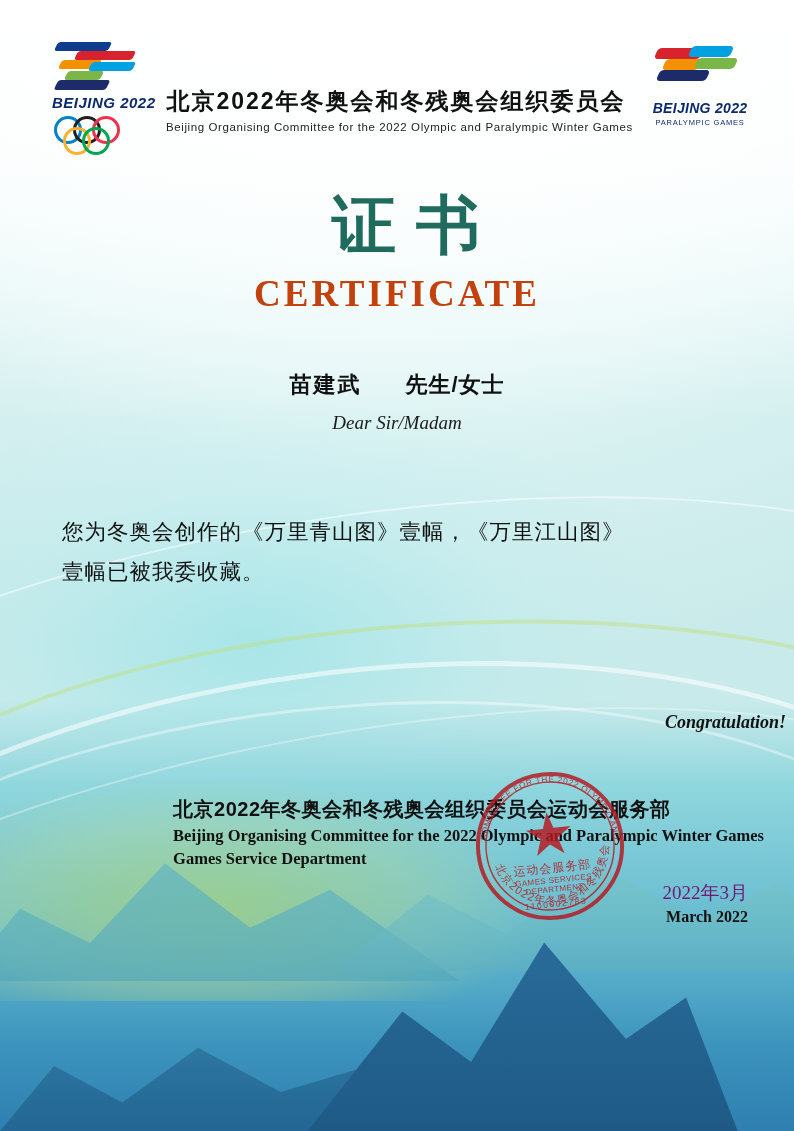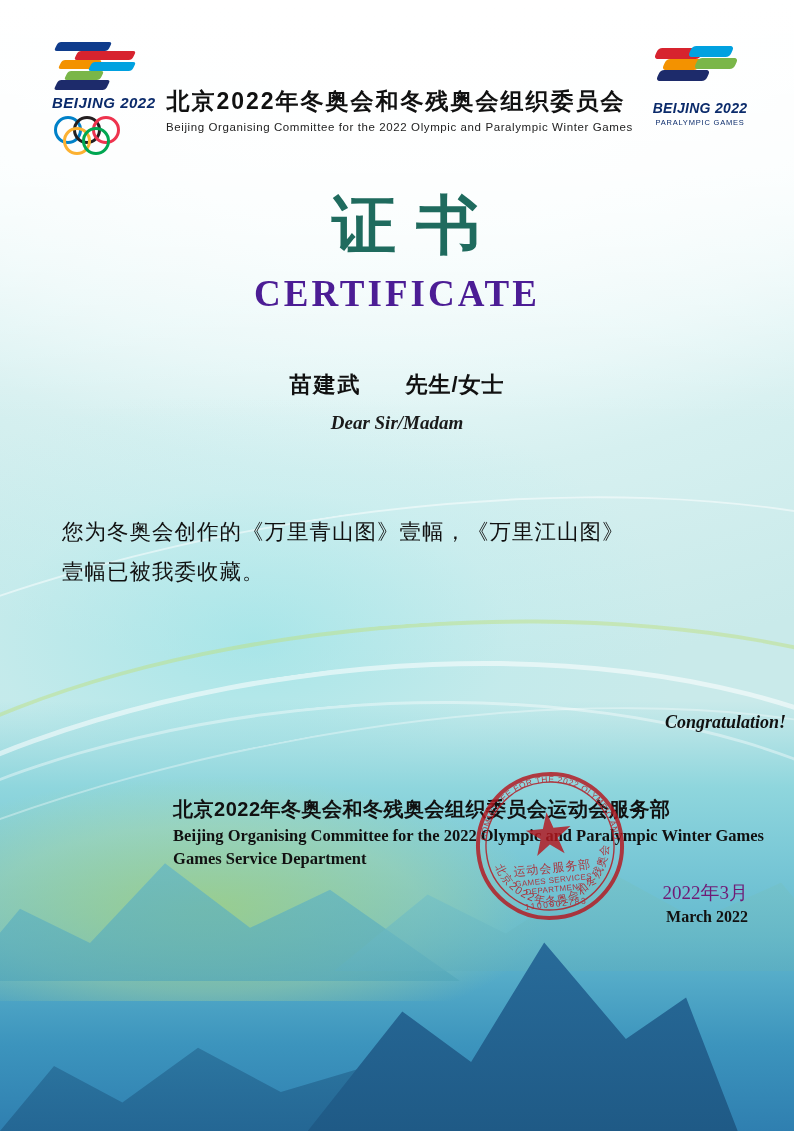--- a/index.html
+++ b/index.html
@@ -206,40 +206,40 @@
     color: #1f6b5e;
   }
   .cert-title-en {
     position: absolute;
     top: 272px; left: 0; right: 0;
     text-align: center;
     font-family: "Liberation Serif", serif;
     font-weight: bold;
     font-size: 37px;
     letter-spacing: 3px;
-    color: #4c1d95;
+    color: #c2410c;
   }
 
   .recipient-line {
     position: absolute;
     top: 370px; left: 0; right: 0;
     text-align: center;
     font-family: "Liberation Sans", sans-serif;
     font-weight: bold;
     font-size: 22px;
     color: #111;
   }
   .recipient-name { letter-spacing: 2px; }
   .recipient-honorific { margin-left: 38px; letter-spacing: 1px; }
   .recipient-en {
     position: absolute;
     top: 412px; left: 0; right: 0;
     text-align: center;
     font-family: "Liberation Serif", serif;
-    font-weight: bold;
+    font-weight: normal;
     font-style: italic;
     font-size: 19px;
     color: #1a1a1a;
   }
 
   .body-text {
     position: absolute;
     top: 512px; left: 62px; right: 52px;
     font-family: "Liberation Sans", sans-serif;
     font-size: 21.5px;

